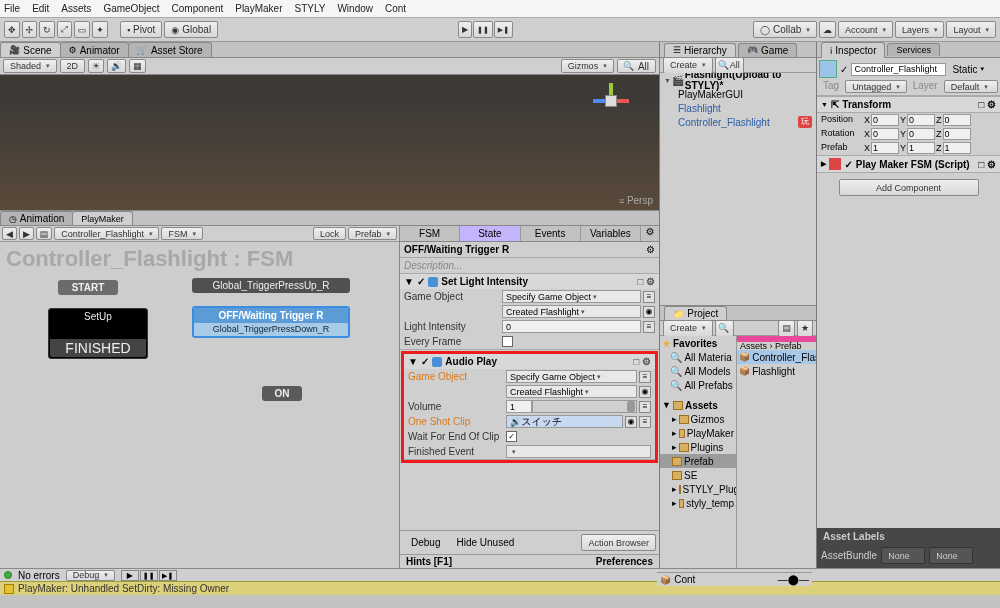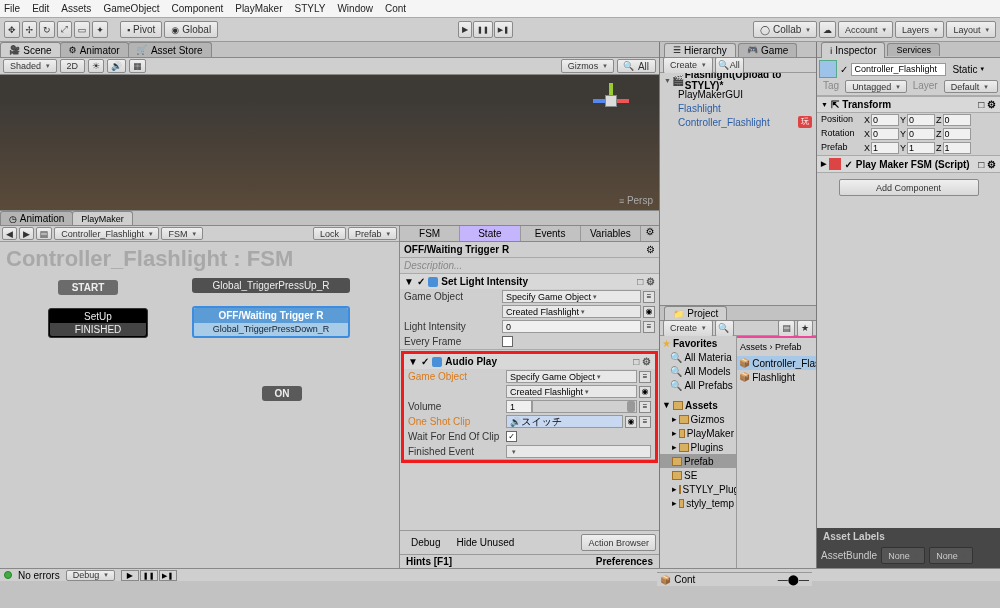--- a/index.html
+++ b/index.html
@@ -29,21 +29,21 @@
 .gizmo .z { position:absolute; left:0; top:16px; width:12px; height:4px; background:#58e; }
 .animTabs { height:16px; background:#c2c2c2; border-top:1px solid #888; border-bottom:1px solid #888; display:flex; }
 .fsm { flex:1; display:flex; }
 .fsmGraph { flex:1; background:#cdcdcd; position:relative; overflow:hidden; }
 .fsmToolbar { height:16px; background:#cfcfcf; border-bottom:1px solid #999; display:flex; align-items:center; gap:2px; padding:0 2px; }
 .fsmToolbar .btn { height:13px; }
 .fsmTitle { position:absolute; left:6px; top:20px; font-size:22px; font-weight:bold; color:#a8a8a8; }
 .node { position:absolute; border-radius:3px; text-align:center; font-size:10px; padding:2px 6px; color:#eee; min-width:100px; }
 .nodeStart { background:#6b6b6b; left:58px; top:54px; min-width:60px; font-weight:bold; }
 .nodeSetUp { left:48px; top:82px; background:#000000; border:1px solid #333; }
-.nodeSetUp .sub { background:#444; margin:1px -5px -1px; padding:1px; font-size:10px; border-radius:0 0 2px 2px; }
+.nodeSetUp .sub { background:#444; margin:17px -5px -1px; padding:1px; font-size:14px; border-radius:0 0 2px 2px; }
 .nodeGlobal { left:192px; top:52px; background:#505050; min-width:158px; }
 .nodeOFF { left:192px; top:80px; border:2px solid #3c8de0; background:#a8cce8; color:#123; min-width:158px; }
 .nodeOFF .tit { background:#5b9cd6; color:#fff; margin:-2px -6px 1px; padding:2px; font-weight:bold; border-radius:2px 2px 0 0; }
 .nodeOFF .sub { font-size:9px; }
 .nodeON { left:262px; top:160px; background:#5a5a5a; min-width:40px; font-weight:bold; }
 .fsmPanel { width:260px; background:#cfcfcf; border-left:1px solid #888; display:flex; flex-direction:column; }
 .fsmPanelTabs { height:16px; display:flex; background:#c2c2c2; border-bottom:1px solid #888; }
 .fsmPanelTabs .ptab { flex:1; text-align:center; padding:2px 0; border-right:1px solid #999; font-size:10px; }
 .fsmPanelTabs .ptab.active { background:#c4b5fd; }
 .stateHeader { padding:2px 4px; border-bottom:1px solid #aaa; display:flex; align-items:center; justify-content:space-between; }
@@ -74,21 +74,21 @@
 .hierRow.bold { font-weight:bold; }
 .hierRow .tri { width:9px; font-size:7px; color:#555; }
 .projSplit { display:flex; flex:1; background:#cfcfcf; }
 .projTree { width:77px; border-right:1px solid #999; overflow:hidden; white-space:nowrap; }
 .projMain { flex:1; overflow:hidden; white-space:nowrap; }
 .pjRow { height:14px; display:flex; align-items:center; padding:0 2px; font-size:9px; gap:2px; }
 .pjRow .fold { width:10px; height:9px; background:#d8b060; border:1px solid #a07020; }
 .pjRow .star { color:#e8b030; }
 .pjRow.sel { background:#9c9c9c; }
 .pjRow.sel2 { background:#a8c8e8; }
-.crumb { height:20px; border-top:2px solid #ec4899; display:flex; align-items:center; padding:0 3px; font-size:9px; gap:3px; }
+.crumb { height:14px; border-top:6px solid #ec4899; display:flex; align-items:center; padding:0 3px; font-size:9px; gap:3px; }
 .col-right { width:183px; display:flex; flex-direction:column; background:#cfcfcf; }
 .inspHead { padding:2px; border-bottom:1px solid #aaa; }
 .inspName { display:flex; align-items:center; gap:3px; }
 .inspName .cube3 { width:18px; height:18px; background:#9ec3e8; border:1px solid #5a8; }
 .inspTag { display:flex; gap:2px; margin-top:2px; font-size:9px; }
 .inspTag .btn { height:13px; flex:1; font-size:9px; }
 .compHdr { background:#d8d8d8; padding:2px 4px; display:flex; align-items:center; gap:3px; font-weight:bold; border-top:1px solid #aaa; border-bottom:1px solid #aaa; font-size:10px; }
 .compHdr .tri { font-size:7px; }
 .vec { display:flex; gap:1px; padding:1px 4px; }
 .vec .lbl { width:42px; font-size:9px; }
@@ -481,13 +481,17 @@
   <div class="row1">
     <span class="circ"></span>
     <span>No errors</span>
     <span class="btn dd" style="height:11px">Debug</span>
     <span class="play">
         <span class="b playIcon"></span>
         <span class="b pauseIcon"></span>
         <span class="b stepIcon"></span>
       </span>
   </div>
+  <div class="row2">
+    <span class="warn"></span>
+    <span>PlayMaker: Unhandled SetDirty: Missing Owner</span>
+  </div>
 </div>
 
 </body></html>

